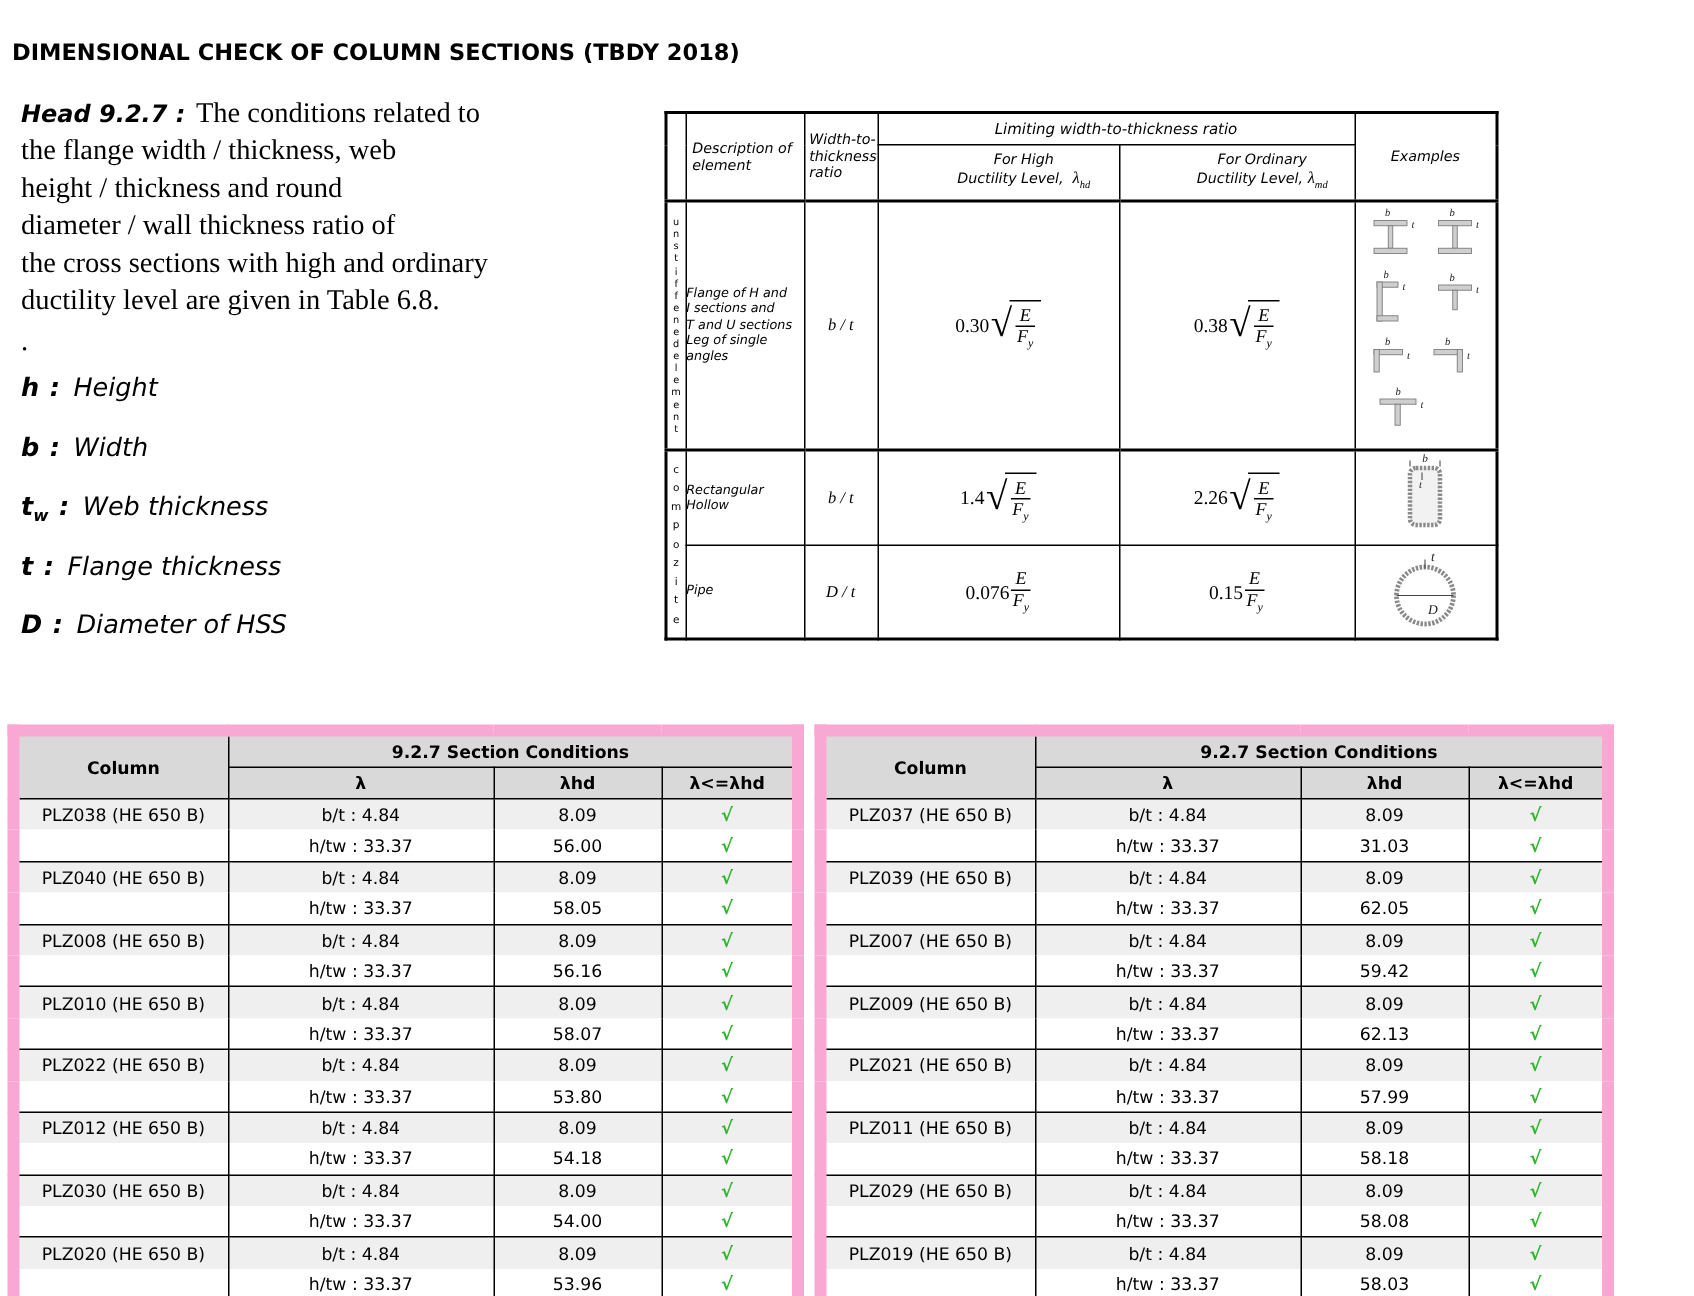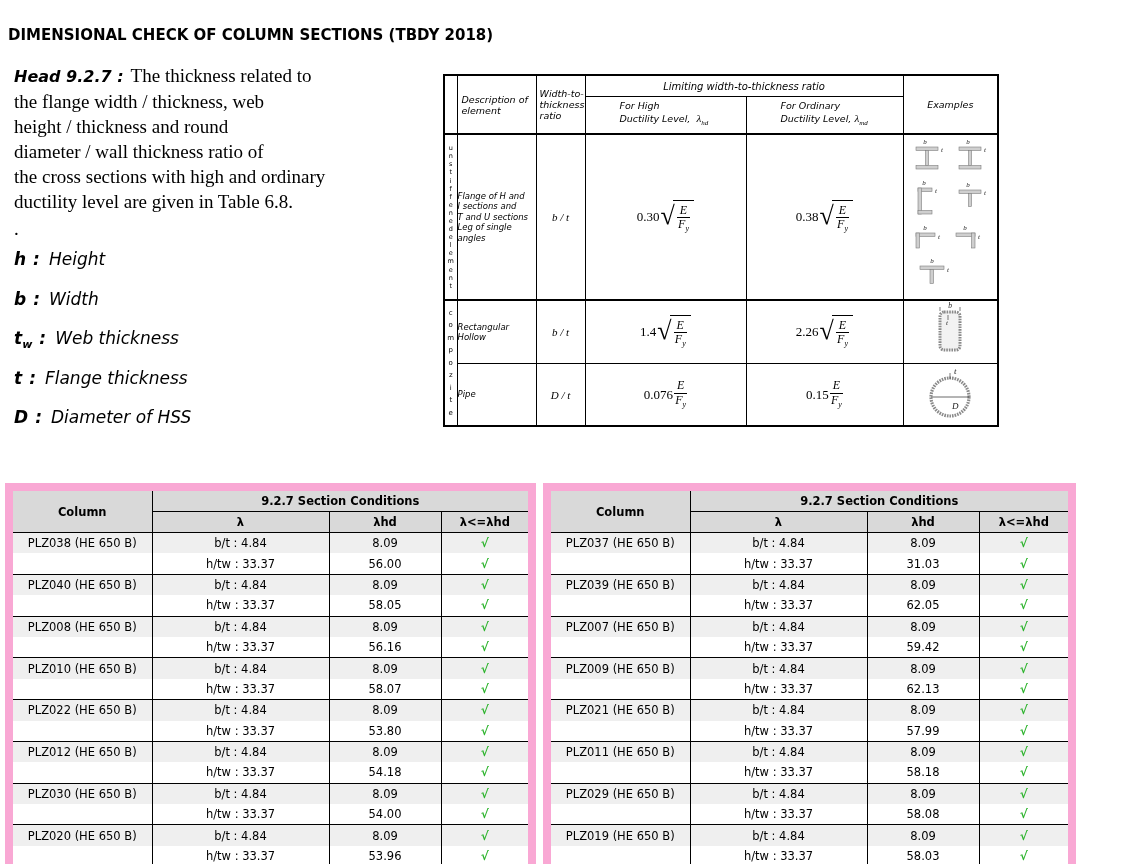--- a/index.html
+++ b/index.html
@@ -22,21 +22,21 @@
   .defs .symsub{font-weight:bold;font-size:11px;}
   .defs .colon{font-weight:bold;margin:0 9px 0 7px;}
 
   
   .spec-wrap{position:absolute;left:443px;top:74px;}
   table.spec{border-collapse:collapse;table-layout:fixed;width:554px;border:2px solid #000;background:#fff;}
   .spec td{border:1px solid #000;padding:0;vertical-align:middle;overflow:hidden;}
   .spec .hdr-desc{font-style:italic;font-size:9.5px;line-height:11px;padding-left:4px;}
   .spec .hdr-ratio{font-style:italic;font-size:9.5px;line-height:11px;padding-left:3px;white-space:pre-line;}
   .spec .hdr-limit{font-style:italic;font-size:10px;text-align:center;height:20px;}
-  .spec .hdr-sub{font-style:italic;font-size:9.5px;line-height:12px;padding-left:34px;height:36px;}
+  .spec .hdr-sub{font-style:italic;font-size:9.5px;line-height:12px;padding-left:34px;height:36px;text-align:center;}
   .spec .hdr-ex{font-style:italic;font-size:9.5px;text-align:center;}
   .spec .lam{font-family:"Liberation Serif",serif;font-style:italic;font-size:11px;}
   .spec .lam sub{font-size:7px;}
   .spec tr.body1 td{border-top:2px solid #000;}
   .spec tr.body2 td{border-top:2px solid #000;}
   .vcol{font-size:6.5px;line-height:8.1px;text-align:center;font-style:normal;}
   .vcol.lg{font-size:7px;line-height:12.5px;}
   .desc{font-style:italic;font-size:8.5px;line-height:10.5px;padding-left:3px;white-space:pre-line;}
   .ratio{font-family:"Liberation Serif",serif;font-style:italic;font-size:11px;text-align:center;}
   .formula{text-align:center;font-family:"Liberation Serif",serif;font-size:13px;}
@@ -63,21 +63,21 @@
 </style>
 </head>
 <body>
 
 <div class="page">
 
   <div class="doc-title">DIMENSIONAL CHECK OF COLUMN SECTIONS (TBDY 2018)</div>
 
   <div class="intro">
     <div>
-      <span class="head-label">Head 9.2.7 :</span><span>The thickness related to</span>
+      <span class="head-label">Head 9.2.7 :</span><span>The conditions related to</span>
     </div>
     <div class="intro-rest">the flange width / thickness, web
 height / thickness and round
 diameter / wall thickness ratio of
 the cross sections with high and ordinary
 ductility level are given in Table 6.8.</div>
     <div class="intro-dot">.</div>
   </div>
 
   <ul class="defs" id="defs">

